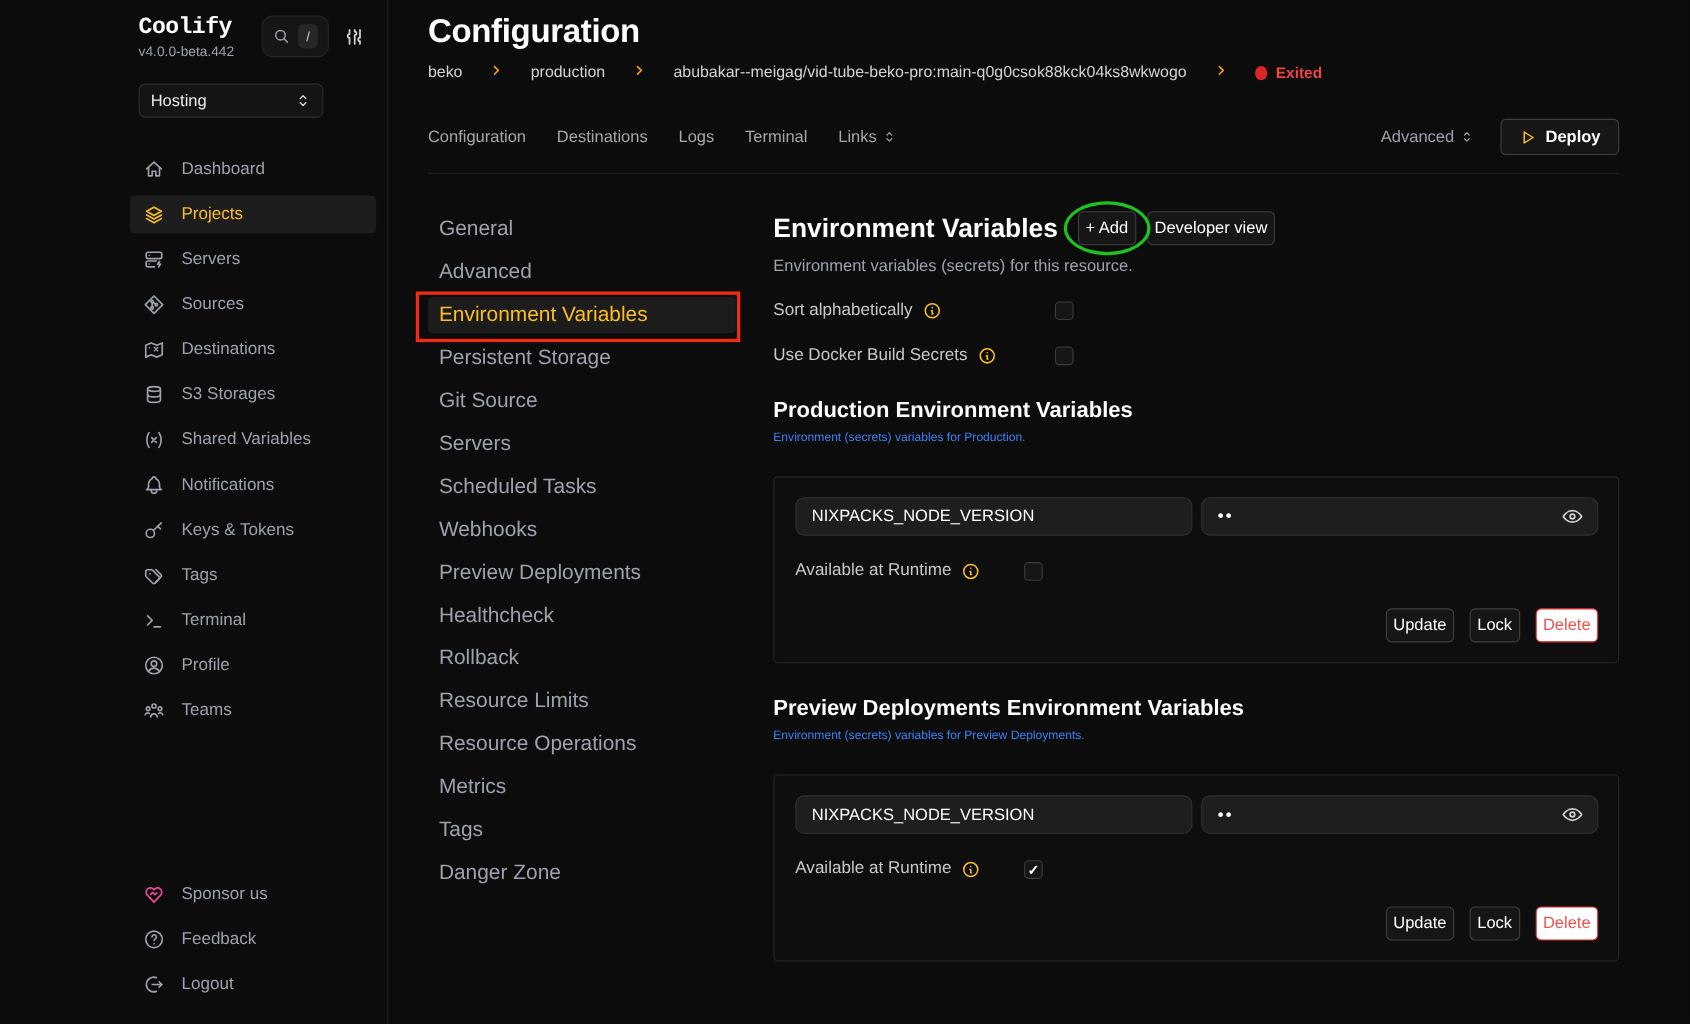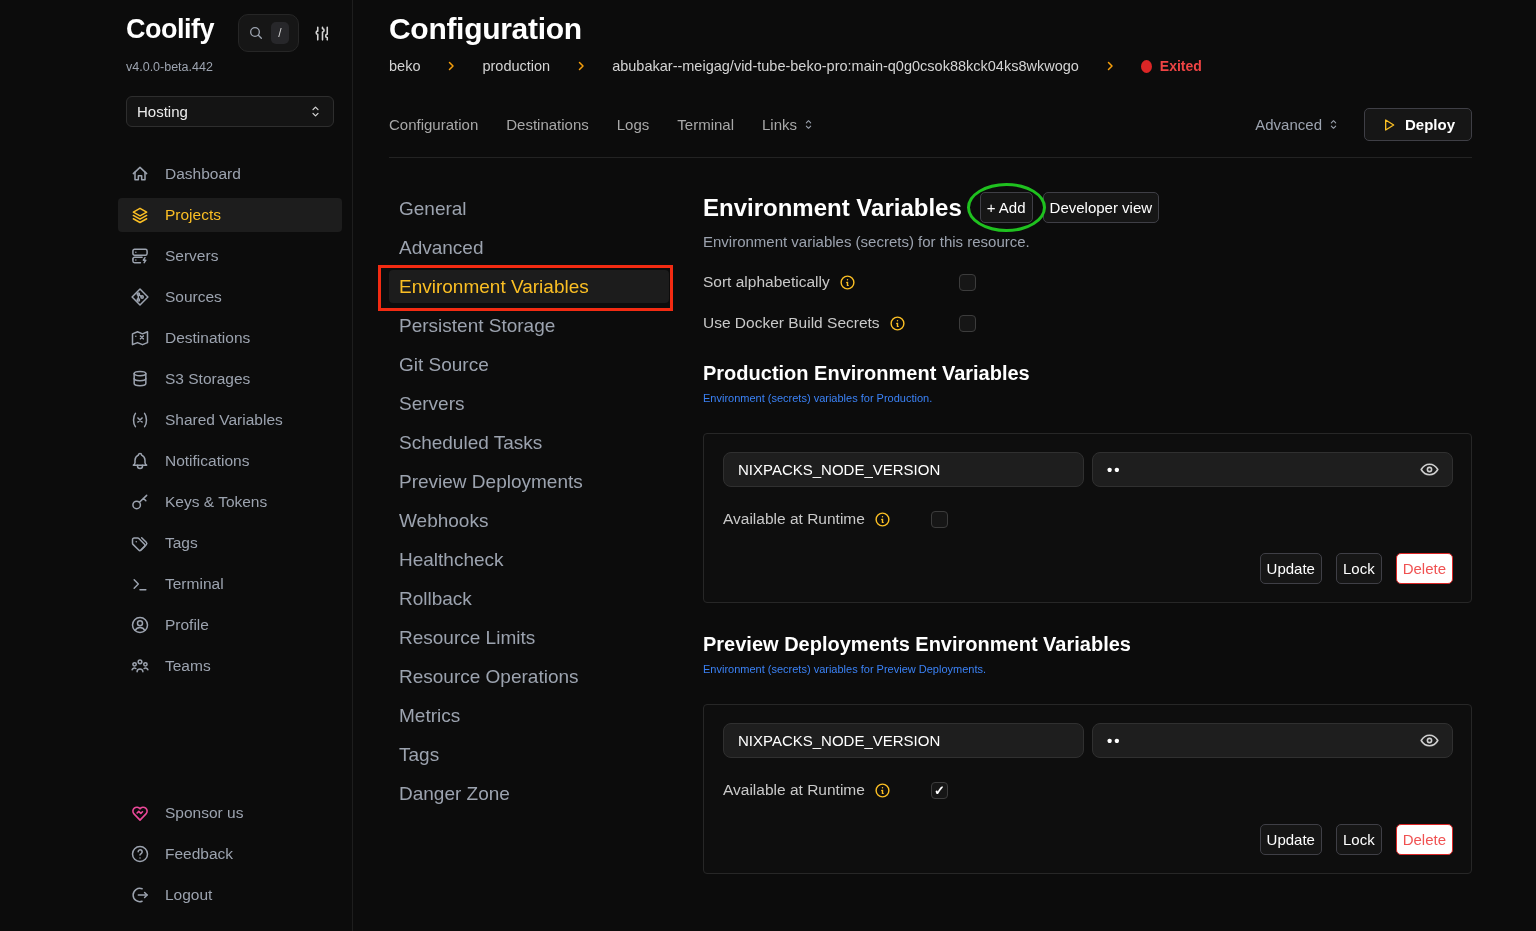--- a/index.html
+++ b/index.html
@@ -4,45 +4,45 @@
 <style>
   * { margin:0; padding:0; box-sizing:border-box; }
   html,body { width:1536px; height:931px; overflow:hidden; }
   body { background:#0c0c0c; color:#e5e5e5; font-family:"Liberation Sans", sans-serif; }
   .app { display:flex; width:1536px; height:931px; }
 
   
   .sidebar { width:353px; flex:0 0 353px; height:100%; border-right:1px solid #1e1e1e;
              display:flex; flex-direction:column; padding:14px 10px 12px 118px; }
   .brand-row { display:flex; align-items:flex-start; padding:0 10px 0 8px; }
-  .logo { font-size:27px; font-weight:700; color:#fff; letter-spacing:-0.5px; cursor:pointer; }
-  .version { font-size:12.5px; color:#9ca3af; margin-top:15px; }
+  .logo { font-size:21px; font-weight:700; color:#fff; letter-spacing:-0.5px; cursor:pointer;font-family:Liberation Mono, monospace; }
+  .version { font-size:12.5px; color:#9ca3af; margin-top:3px; }
   .top-icons { margin-left:auto; display:flex; align-items:center; gap:14px; }
   .search-btn { display:flex; align-items:center; gap:7px; background:#161616; border:1px solid #262626;
                 border-radius:10px; padding:7px 9px; cursor:pointer; }
   .slash-badge { background:#27272a; color:#cfcfcf; border-radius:5px; font-size:12px;
                  width:18px; height:22px; display:flex; align-items:center; justify-content:center; }
   .icon { display:inline-flex; align-items:center; justify-content:center; color:#9ca3af; }
-  .team-select { margin:22px 0 0 8px; width:208px; height:31px; display:flex; align-items:center;
+  .team-select { margin:22px 0 0 8px; width:168px; height:31px; display:flex; align-items:center;
                  background:#141414; border:1px solid #2e2e2e; border-radius:6px; padding:0 10px;
                  color:#ececec; font-size:15px; cursor:pointer; }
   .team-select .icon { margin-left:auto; color:#d4d4d4; }
   .side-nav { margin-top:30px; }
   .nav-row { display:flex; align-items:center; height:34px; margin-bottom:7px; border-radius:4px;
              padding:0 12px; color:#9ca3af; font-size:15.5px; cursor:pointer; }
   .nav-row .icon { width:20px; margin-right:15px; color:#9ca3af; }
   .nav-row.active { background:#1d1d1d; color:#fbbf24; }
   .nav-row.active .icon { color:#fbbf24; }
   .nav-row.pink .icon { color:#ec4899; }
   .side-footer { margin-top:auto;text-align:right; }
 
   
   .main { flex:1; display:flex; flex-direction:column; padding:12px 64px 0 36px; overflow:hidden; }
   .page-title { font-size:30px; font-weight:700; color:#fff; letter-spacing:-0.3px; }
-  .breadcrumb { display:flex; align-items:center; gap:25px; margin-top:12px; font-size:14.5px; color:#d4d4d4; }
+  .breadcrumb { display:flex; align-items:flex-start; gap:25px; margin-top:12px; font-size:14.5px; color:#d4d4d4; }
   .crumb { cursor:pointer; }
   .crumb-chev { color:#f59e0b; display:inline-flex; }
   .status { display:flex; align-items:center; gap:8px; }
   .status-dot { width:11px; height:13px; border-radius:50%; background:#dc2626; }
   .status-text { color:#ef4444; font-weight:700; font-size:14px; }
 
   .tabbar { display:flex; align-items:center; margin-top:34px; padding-bottom:16px; border-bottom:1px solid #232323; }
   .tab { color:#a8a8a8; font-size:15px; margin-right:28px; cursor:pointer; display:flex; align-items:center; gap:5px; }
   .advanced-toggle { margin-left:auto; display:flex; align-items:center; gap:5px; color:#9ca3af;
                      font-size:15px; margin-right:24px; cursor:pointer; }
@@ -365,22 +365,22 @@
         <div class="subnav-row">General</div>
         <div class="subnav-row">Advanced</div>
         <div class="subnav-row active">
           <span>Environment Variables</span>
           <span class="annotation-red"></span>
         </div>
         <div class="subnav-row">Persistent Storage</div>
         <div class="subnav-row">Git Source</div>
         <div class="subnav-row">Servers</div>
         <div class="subnav-row">Scheduled Tasks</div>
+        <div class="subnav-row">Webhooks</div>
         <div class="subnav-row">Preview Deployments</div>
-        <div class="subnav-row">Webhooks</div>
         <div class="subnav-row">Healthcheck</div>
         <div class="subnav-row">Rollback</div>
         <div class="subnav-row">Resource Limits</div>
         <div class="subnav-row">Resource Operations</div>
         <div class="subnav-row">Metrics</div>
         <div class="subnav-row">Tags</div>
         <div class="subnav-row">Danger Zone</div>
       </nav>
 
       <section class="panel">

